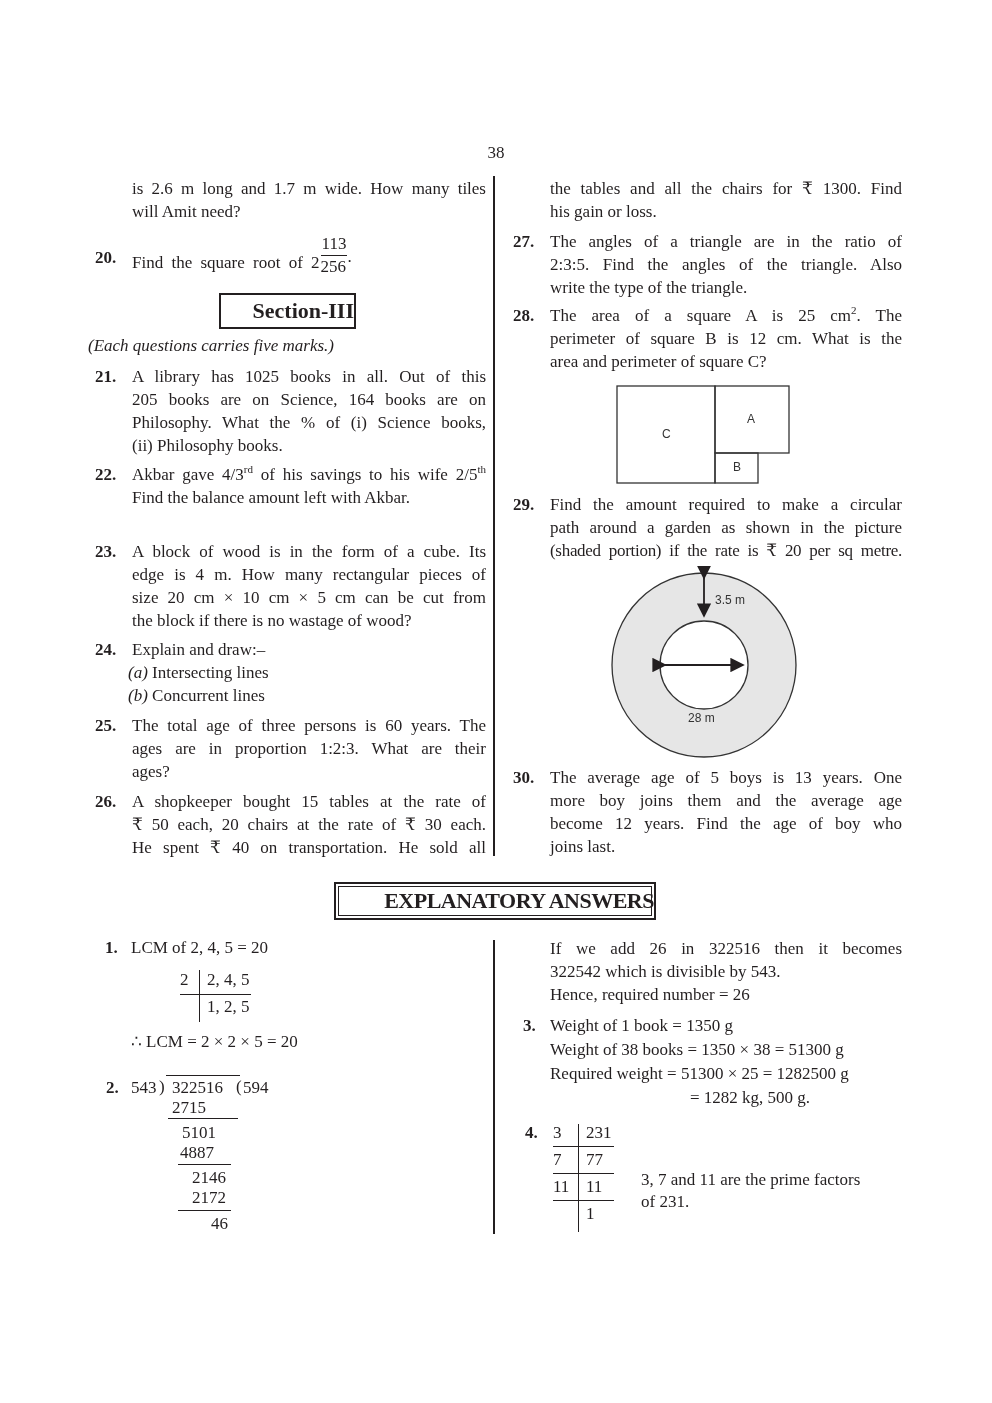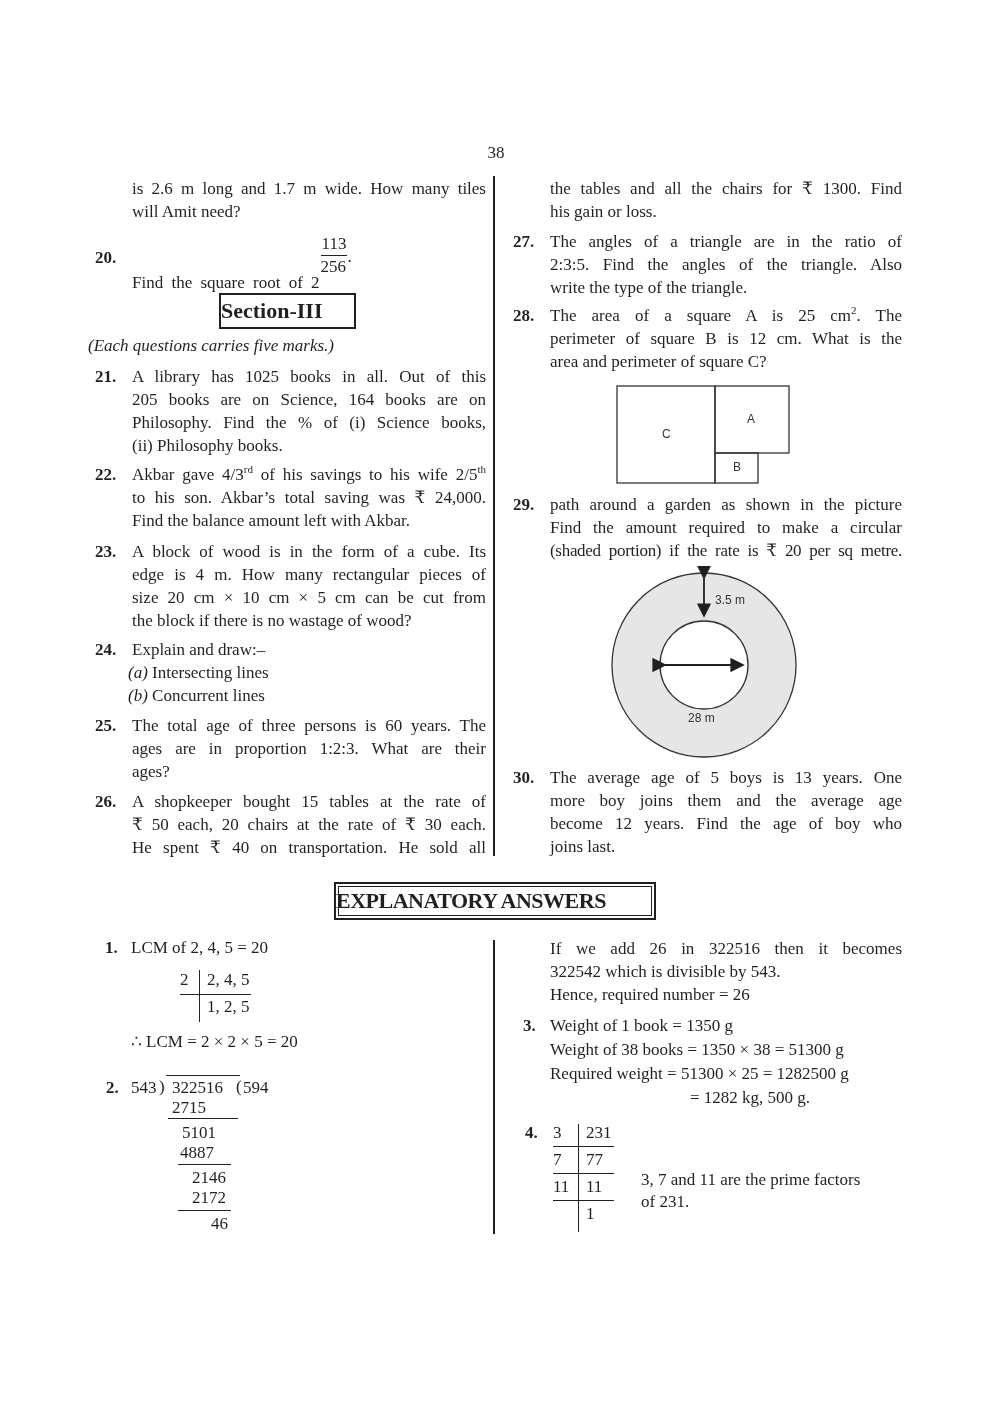--- a/index.html
+++ b/index.html
@@ -12,21 +12,21 @@
   .page-num { left: 0; width: 992px; top: 143px; text-align: center; font-size: 17px; }
   .vline { position: absolute; width: 2px; background: #231f20; }
   .q { position: absolute; line-height: 23px; }
   .q .num { position: absolute; left: 0; top: 0; font-weight: bold; }
   .q .body { position: absolute; left: 37px; right: 0; top: 0; text-align: justify; text-align-last: left; }
   .q .line { display: block; white-space: nowrap; text-align: justify; text-align-last: justify; }
   .q .line.last { text-align-last: left; }
   .sub { display: block; }
   .boxed {
     position: absolute; border: 2px solid #231f20; font-weight: bold;
-    text-align: left; box-sizing: border-box;
+    text-align: right; box-sizing: border-box;
   }
   .note { font-style: italic; }
   sup { font-size: 11px; line-height: 0; }
   .frac { display: inline-block; vertical-align: middle; text-align: center; line-height: 22px; margin-left: 1px; }
   .frac .top { display: block; border-bottom: 1px solid #231f20; padding: 0 1px; }
   .frac .bot { display: block; }
   .diagram-label { font-family: "Liberation Sans", "DejaVu Sans", sans-serif; font-size: 12px; color: #333; }
   .work { position: absolute; font-size: 17px; line-height: 22px; white-space: nowrap; }
   .hr { position: absolute; height: 1px; background: #231f20; }
   .vr { position: absolute; width: 1px; background: #231f20; }
@@ -42,44 +42,43 @@
 <div class="q" style="left:95px; top:177px; width:391px;">
   <div class="body">
     <span class="line">is 2.6 m long and 1.7 m wide. How many tiles</span>
     <span class="line last">will Amit need?</span>
   </div>
 </div>
 
 <div class="q" style="left:95px; top:234px; width:391px; height:50px;">
   <span class="num" style="top:12px;">20.</span>
   <div class="body" style="white-space:nowrap; text-align:left;">
-    <span style="word-spacing:4px; position:relative; top:28px; display:inline-block;">Find the square root of 2</span><span class="frac" style="position:relative; top:-1px;"><span class="top">113</span><span class="bot">256</span></span><span style="position:relative; top:2px;">.</span>
+    <span style="word-spacing:4px; position:relative; top:8px; display:inline-block;">Find the square root of 2</span><span class="frac" style="position:relative; top:-1px;"><span class="top">113</span><span class="bot">256</span></span><span style="position:relative; top:2px;">.</span>
   </div>
 </div>
 
 <div class="boxed" style="left:219px; top:293px; width:137px; height:36px; font-size:22px; line-height:32px;">
   <span>Section-III</span>
 </div>
 <div class="abs note" style="left:88px; top:336px; font-size:17px;">(Each questions carries five marks.)</div>
 
 <div class="q" style="left:95px; top:365px; width:391px;">
   <span class="num">21.</span>
   <div class="body">
     <span class="line">A library has 1025 books in all. Out of this</span>
     <span class="line">205 books are on Science, 164 books are on</span>
-    <span class="line">Philosophy. Find the % of (i) Science books,</span>
+    <span class="line">Philosophy. What the % of (i) Science books,</span>
     <span class="line last">(ii) Philosophy books.</span>
   </div>
 </div>
 
 <div class="q" style="left:95px; top:463px; width:391px;">
   <span class="num">22.</span>
   <div class="body">
     <span class="line"><span>Akbar gave 4/3</span><sup>rd</sup><span> of his savings to his wife 2/5</span><sup>th</sup></span>
-    <span class="line">to his son. Akbar’s total saving was ₹ 24,000.</span>
     <span class="line last">Find the balance amount left with Akbar.</span>
   </div>
 </div>
 
 <div class="q" style="left:95px; top:540px; width:391px;">
   <span class="num">23.</span>
   <div class="body">
     <span class="line">A block of wood is in the form of a cube. Its</span>
     <span class="line">edge is 4 m. How many rectangular pieces of</span>
     <span class="line">size 20 cm × 10 cm × 5 cm can be cut from</span>
@@ -146,22 +145,22 @@
     <rect x="105" y="73" width="43" height="30"></rect>
   </g>
 </svg>
 <div class="abs diagram-label" style="left:662px; top:427px;">C</div>
 <div class="abs diagram-label" style="left:747px; top:412px;">A</div>
 <div class="abs diagram-label" style="left:733px; top:460px;">B</div>
 
 <div class="q" style="left:513px; top:493px; width:389px;">
   <span class="num">29.</span>
   <div class="body">
+    <span class="line">Find the amount required to make a circular</span>
     <span class="line">path around a garden as shown in the picture</span>
-    <span class="line">Find the amount required to make a circular</span>
     <span class="line" style="letter-spacing:-0.3px;">(shaded portion) if the rate is ₹ 20 per sq metre.</span>
   </div>
 </div>
 
 <svg class="abs" style="left:604px; top:566px;" width="200" height="200" viewBox="0 0 200 200">
   <defs>
     <marker id="ah" markerWidth="8" markerHeight="8" refX="7" refY="4" orient="auto">
       <path d="M0,0 L8,4 L0,8 Z" fill="#231f20"></path>
     </marker>
   </defs>

